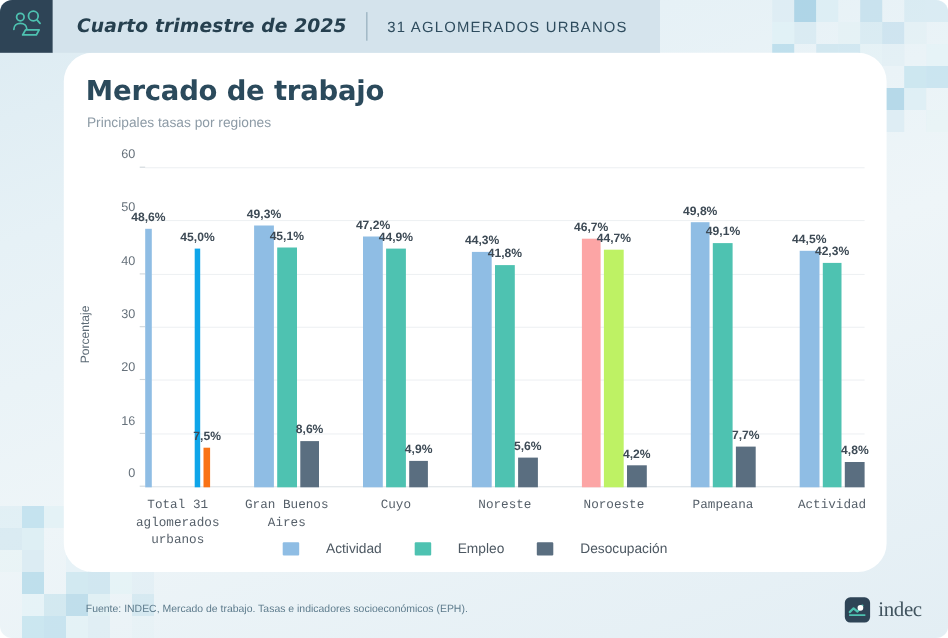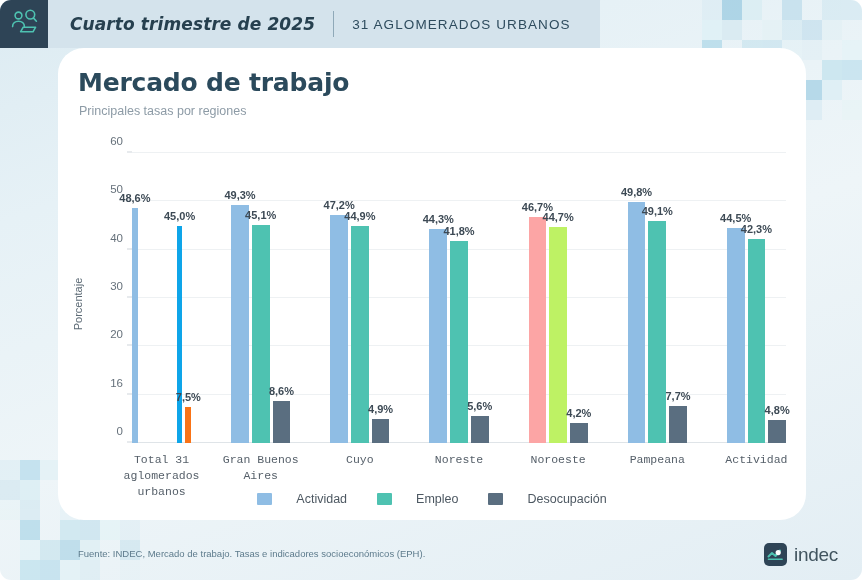--- a/index.html
+++ b/index.html
@@ -272,21 +272,21 @@
   #logo-mark {
     width: 23px;
     height: 23px;
     border-radius: 5px;
     background: #2e4456;
     display: flex;
     align-items: center;
     justify-content: center;
   }
   #logo-text {
-    font-family: Liberation Sans, sans-serif;
+    font-family: Liberation Serif, serif;
     font-size: 19px;
     color: #41545f;
     letter-spacing: -.3px;
   }
 </style>
 </head>
 <body>
 
 <div id="page">
 

